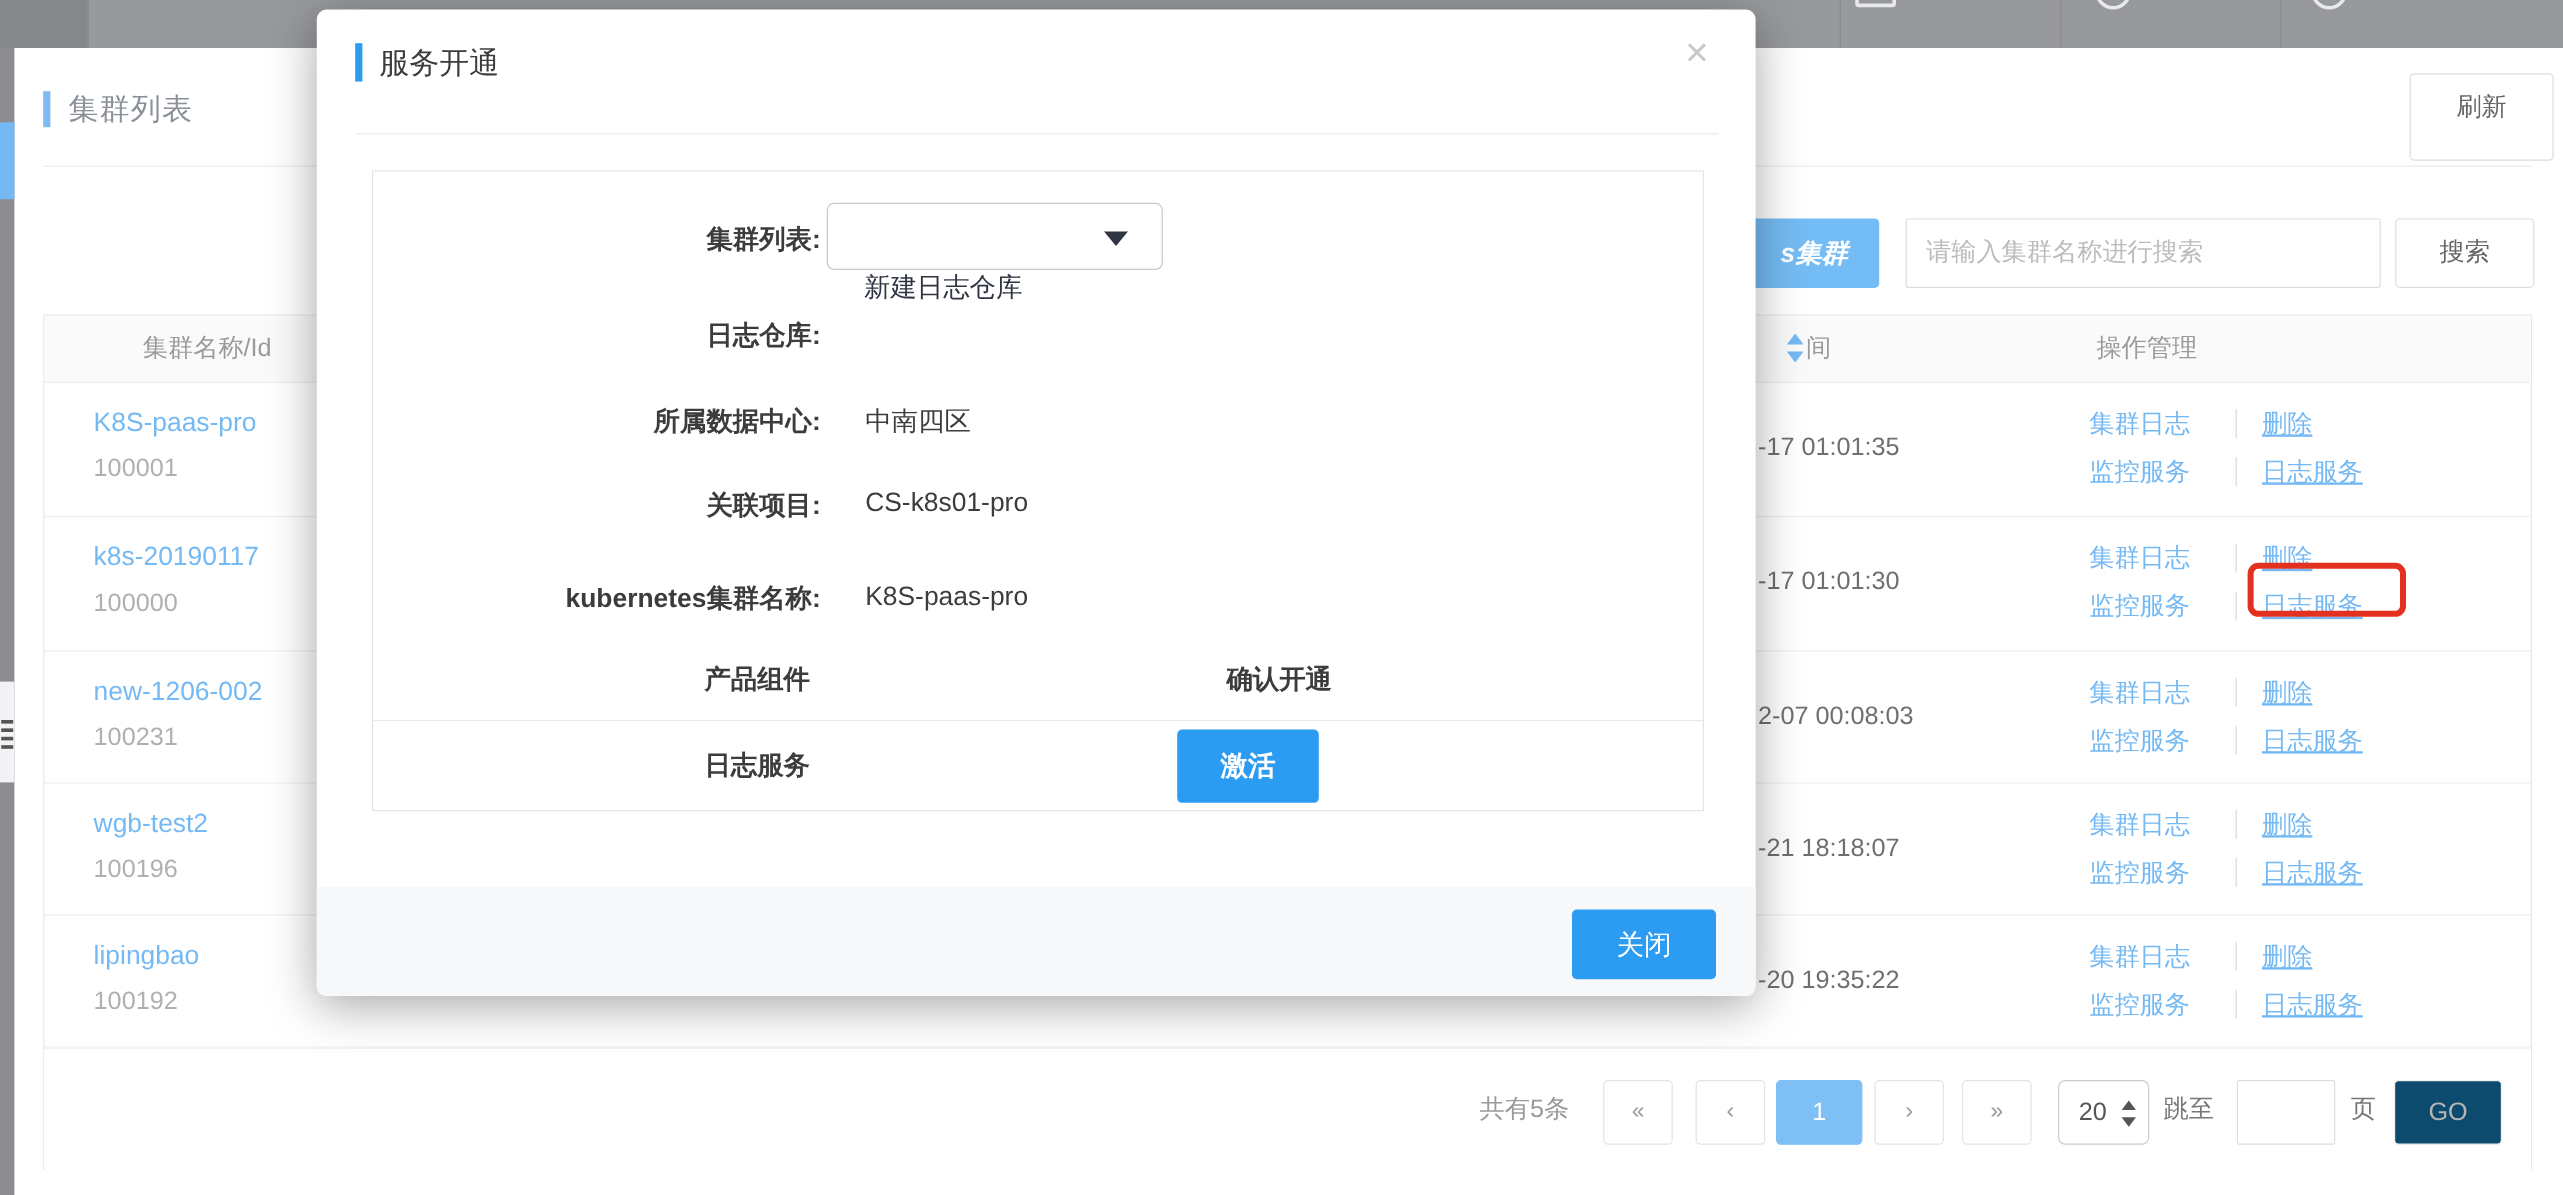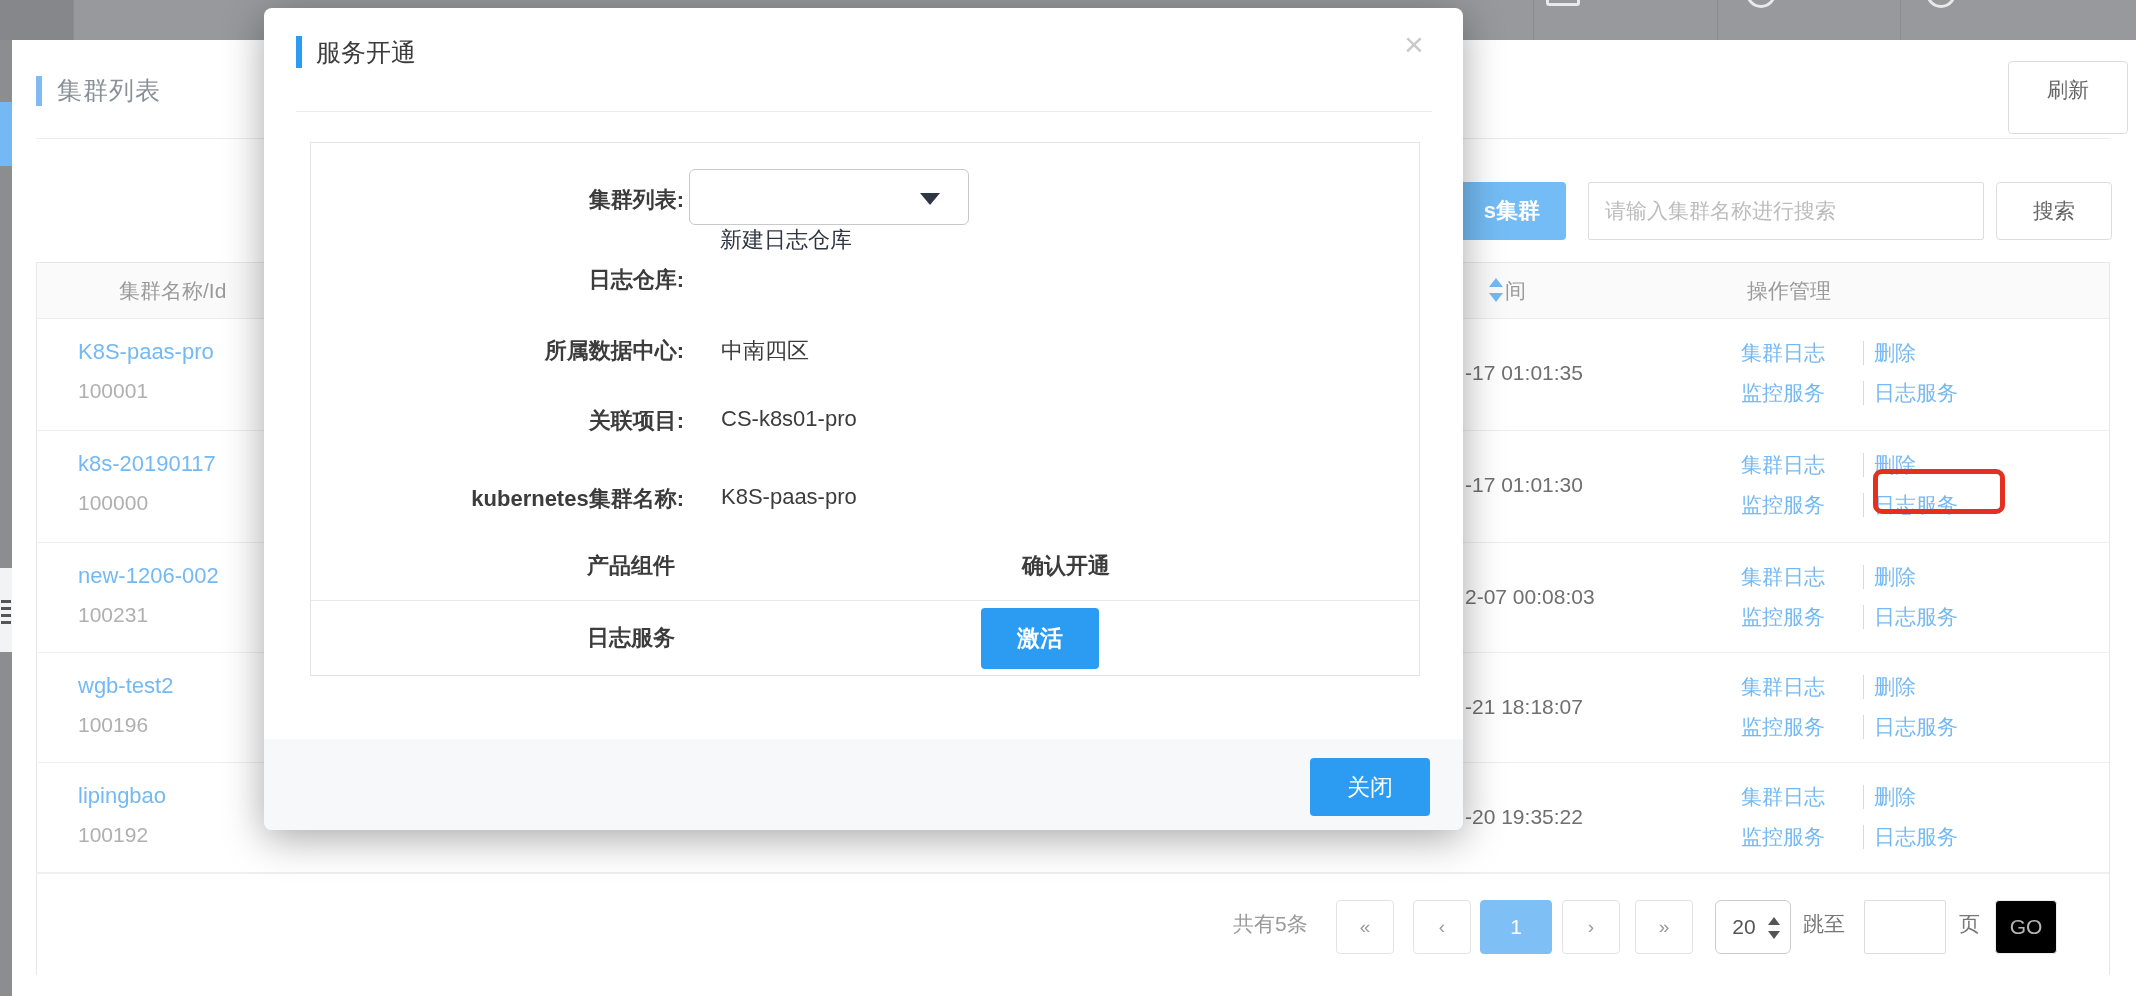--- a/index.html
+++ b/index.html
@@ -29,21 +29,21 @@
   .page-title { position:absolute; left:45px; top:34px; font-size:25px; color:#8a9097; letter-spacing:1px; }
   .title-divider { position:absolute; left:24px; top:98px; width:2074px; height:1px; background:#ececec; }
 
   .btn-ghost { position:absolute; background:#fff; border:1px solid #ddd; border-radius:4px;
                color:#666; font-size:21px; text-align:center; cursor:pointer; }
   .refresh-btn { left:1996px; top:21px; width:120px; height:73px; line-height:56px; }
   .search-btn  { left:1984px; top:142px; width:116px; height:58px; line-height:56px; }
 
   .create-btn { position:absolute; left:1368px; top:142px; width:186px; height:58px; background:#74bcf5;
                 border-radius:4px; color:#fff; font-size:22px; font-weight:bold; text-align:right;
-                line-height:58px; padding-right:26px; z-index:6; }
+                line-height:58px; padding-right:26px; z-index:6;font-style:italic; }
   .search-input { position:absolute; left:1576px; top:142px; width:396px; height:58px; border:1px solid #ddd;
                   border-radius:2px; font-size:21px; color:#333; padding:0 16px; outline:none;
                   font-family:"Liberation Sans", sans-serif; }
   .search-input::placeholder { color:#bcbcbc; }
 
   
   .table { position:absolute; left:24px; top:222px; width:2074px; height:713px; border:1px solid #e8e8e8; background:#fff; }
   .thead { position:absolute; left:0; top:0; width:100%; height:56px; background:#fafafa; border-bottom:1px solid #ececec; }
   .th { position:absolute; top:0; height:56px; line-height:56px; color:#9a9a9a; font-size:21px;margin-left:40px; }
   .th-name { left:42px; }
@@ -60,21 +60,21 @@
   .row-1 { top:168px; height:112px; }
   .row-2 { top:280px; height:110px; }
   .row-3 { top:390px; height:110px; }
   .row-4 { top:500px; height:110px; }
   .cell-name { position:absolute; left:41px; top:20px; font-size:22px; color:#74b9f3; cursor:pointer; }
   .cell-id { position:absolute; left:41px; top:60px; font-size:21px; color:#b0b0b0; }
   .cell-time { position:absolute; left:1428px; top:42px; font-size:21px; color:#6f6f6f; }
   .acts { position:absolute; left:1704px; top:0; width:330px; height:100%; }
   .act { position:absolute; font-size:21px; color:#74b9f3; cursor:pointer; }
   .act.l1 { top:20px; } .act.l2 { top:60px; }
-  .act.a-left { left:0px; } .act.a-right { left:133px; }
+  .act.a-left { left:0px; } .act.a-right { left:144px;text-decoration:underline; }
   .act-sep { position:absolute; left:122px; width:1px; height:24px; background:#d9d9d9; }
   .sep1 { top:22px; } .sep2 { top:62px; }
 
   .red-box { position:absolute; left:1836px; top:150px; width:132px; height:45px;
              border:5px solid #e3301f; border-radius:9px; z-index:8; }
 
   
   .pagefoot { position:absolute; left:0; top:610px; width:100%; height:103px; border-top:1px solid #efefef; background:#fff; }
   .total { position:absolute; left:1196px; top:36px; font-size:21px; color:#9a9a9a; }
   .pg-btn { position:absolute; top:26px; height:54px; background:#fff; border:1px solid #e3e3e3;
@@ -86,21 +86,21 @@
              padding-right:18px; border-color:#ccc; }
   .pg-spinner { position:absolute; right:10px; top:16px; width:12px; height:22px; }
   .pg-spinner .up { position:absolute; left:0; top:0; width:0; height:0;
         border-left:6px solid transparent; border-right:6px solid transparent; border-bottom:8px solid #555; }
   .pg-spinner .down { position:absolute; left:0; bottom:0; width:0; height:0;
         border-left:6px solid transparent; border-right:6px solid transparent; border-top:8px solid #555; }
   .jump-label { position:absolute; left:1766px; top:36px; font-size:21px; color:#777; }
   .jump-input { position:absolute; left:1827px; top:26px; width:82px; height:54px; border:1px solid #ddd;
                 border-radius:2px; font-size:20px; text-align:center; outline:none; }
   .page-unit { position:absolute; left:1922px; top:36px; font-size:21px; color:#777; }
-  .go-btn { left:1958px; width:62px; background:#000000; border-color:#efefef; color:#b5b5b5; font-size:21px; }
+  .go-btn { left:1958px; width:90px; background:#0c4a6e; border-color:#efefef; color:#b5b5b5; font-size:21px; }
 
   
   .modal { position:absolute; left:264px; top:8px; width:1199px; height:822px; background:#fff;
            border-radius:8px; box-shadow:0 8px 40px rgba(0,0,0,0.35); z-index:20; }
   .m-accent { position:absolute; left:32px; top:28px; width:6px; height:32px; background:#2b9cf2; }
   .m-title { position:absolute; left:52px; top:28px; font-size:25px; color:#3c3c3c; }
   .m-close { position:absolute; left:1128px; top:14px; width:44px; height:44px; color:#c9c9c9;
              font-size:34px; line-height:44px; text-align:center; cursor:pointer; }
   .m-divider { position:absolute; left:32px; top:103px; width:1136px; height:1px; background:#ececec; }
   .m-box { position:absolute; left:46px; top:134px; width:1110px; height:534px; border:1px solid #e4e4e4; }

